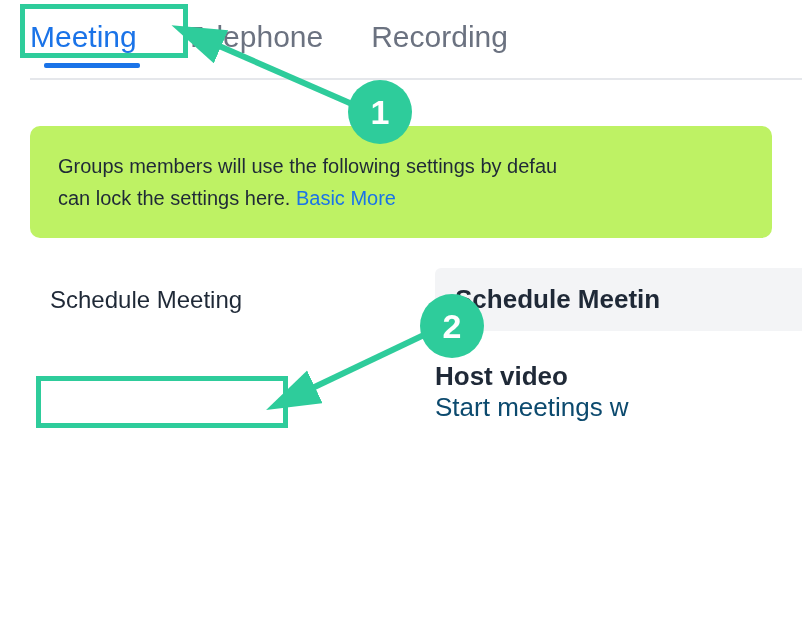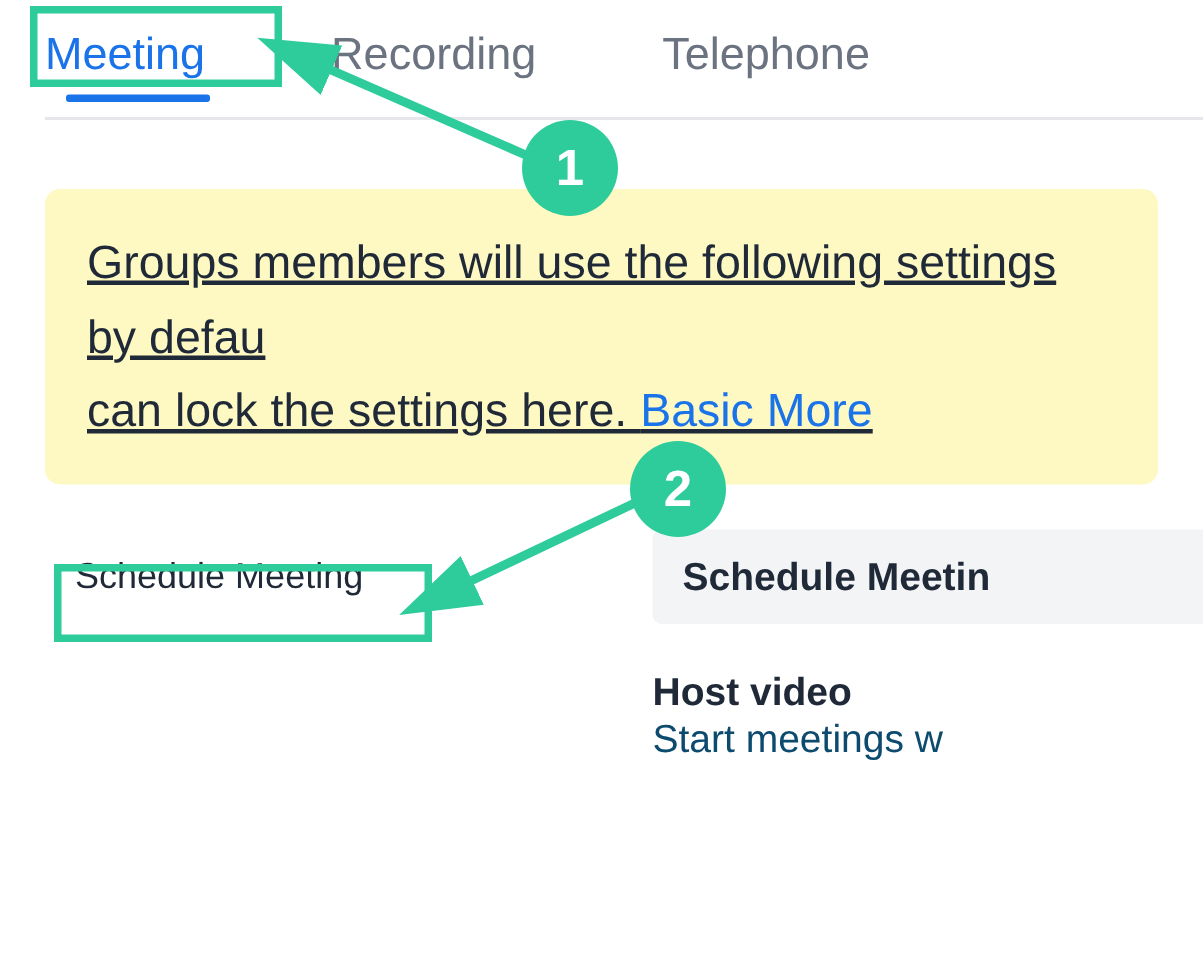--- a/index.html
+++ b/index.html
@@ -6,21 +6,21 @@
     body {
       font-family: -apple-system, BlinkMacSystemFont, "Segoe UI", Helvetica, Arial, sans-serif;
       width: 802px;
       height: 643px;
       background: #ffffff;
       position: relative;
       overflow: hidden;
     }
     .tabs {
       display: flex;
-      gap: 84px;
+      gap: 48px;
       padding: 20px 30px 0 30px;
       position: relative;
     }
     .tab {
       font-size: 30px;
       color: #6b7280;
       cursor: pointer;
       padding-bottom: 12px;
     }
     .tab.active {
@@ -39,27 +39,26 @@
     .tab-divider {
       position: absolute;
       top: 78px;
       left: 30px;
       right: 0;
       height: 2px;
       background: #e5e7eb;
     }
     .info-box {
       margin: 60px 30px 0 30px;
-      background: #fef9c3;
+      background: #bef264;
       border-radius: 10px;
       padding: 24px 28px;
-      font-size: 31px;
+      font-size: 20px;
       line-height: 1.6;
       color: #1f2937;
-      text-decoration: underline;
     }
     .info-box a {
       color: #1a73e8;
       text-decoration: none;
     }
     .content {
       display: flex;
       margin-top: 30px;
       gap: 35px;
     }
@@ -138,22 +137,22 @@
       position: absolute;
       pointer-events: none;
       z-index: 15;
     }
   </style>
 </head>
 <body>
 
 <div class="tabs">
   <div class="tab active">Meeting</div>
+  <div class="tab">Telephone</div>
   <div class="tab">Recording</div>
-  <div class="tab">Telephone</div>
   <div class="tab-underline"></div>
 </div>
 <div class="tab-divider"></div>
 
 <div class="info-box">
   <span>Groups members will use the following settings by defau</span><br>
   <span>can lock the settings here. </span><a href="#">Basic More</a>
 </div>
 
 <div class="content">

